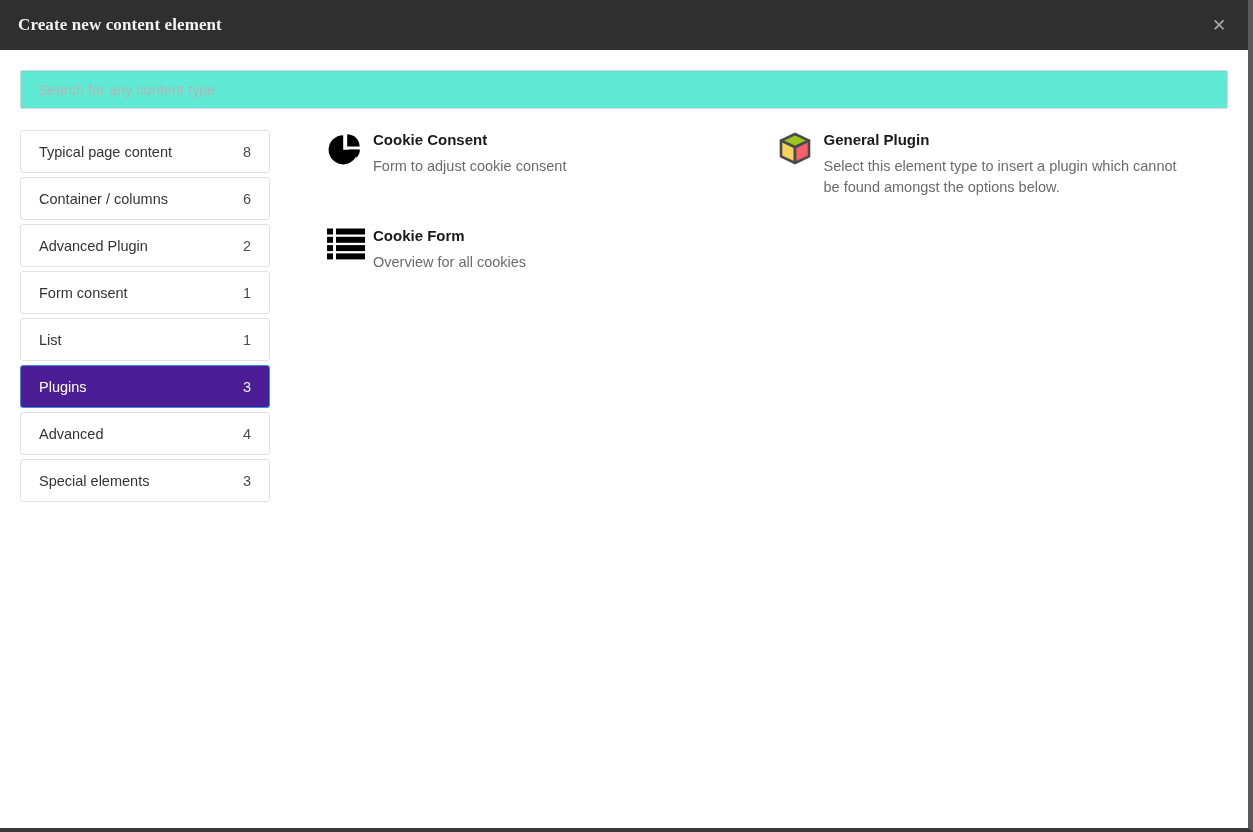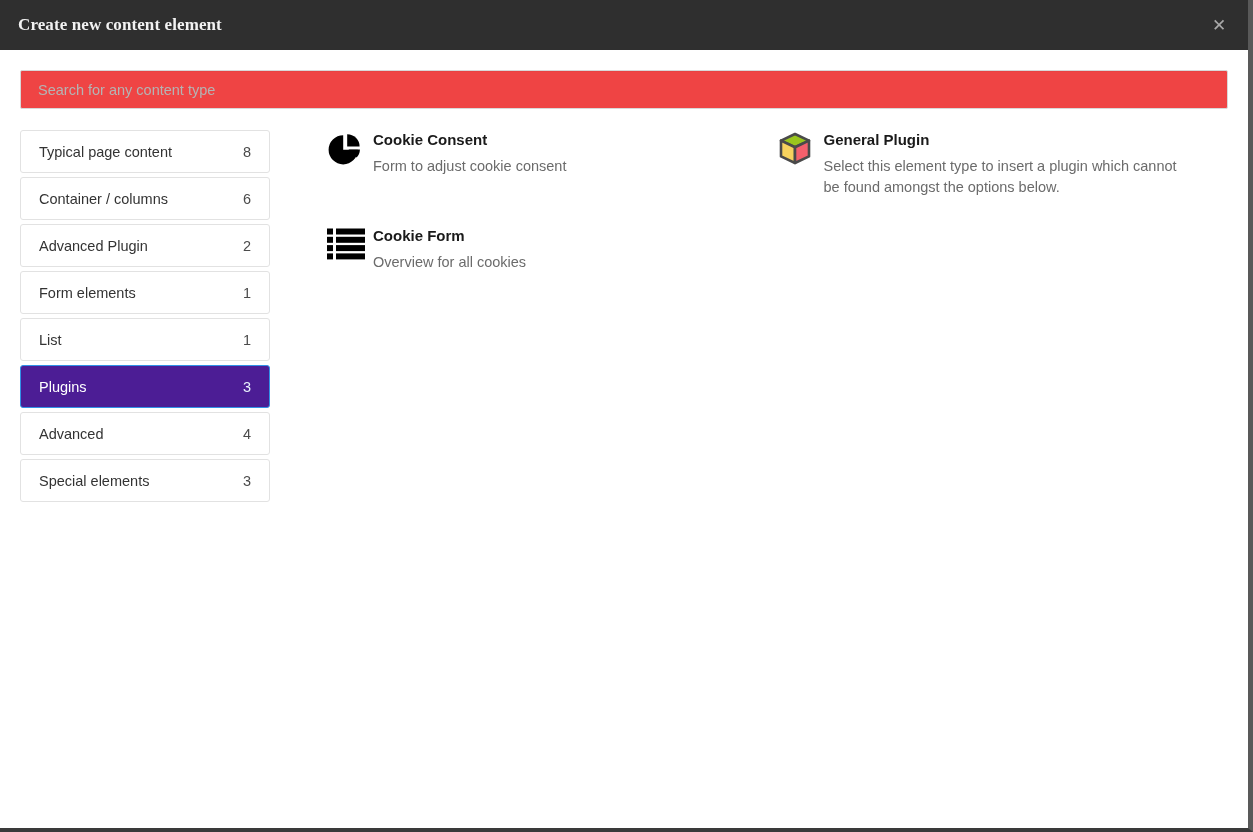--- a/index.html
+++ b/index.html
@@ -71,21 +71,21 @@
   .search-wrap { width: 1208px; }
   .search-input {
     display: block;
     width: 1208px;
     height: 39px;
     padding: 0 17px;
     font-size: 14.5px;
     color: #333;
     border: 1px solid #d8d8d8;
     border-radius: 2px;
-    background: #ef4444;
+    background: #5eead4;
     outline: none;
     font-family: "Liberation Sans", sans-serif;
     box-shadow: 0 1px 1px rgba(0,0,0,0.03) inset;
   }
   .search-input::placeholder { color: #b4b4b4; }
 
   .content-row {
     display: flex;
     margin-top: 21px;
     align-items: flex-start;
@@ -190,21 +190,21 @@
           <span>Container / columns</span>
           <span class="category-count">6</span>
         </div>
 
         <div class="category-item">
           <span>Advanced Plugin</span>
           <span class="category-count">2</span>
         </div>
 
         <div class="category-item">
-          <span>Form elements</span>
+          <span>Form consent</span>
           <span class="category-count">1</span>
         </div>
 
         <div class="category-item">
           <span>List</span>
           <span class="category-count">1</span>
         </div>
 
 
         <div class="category-item active">

